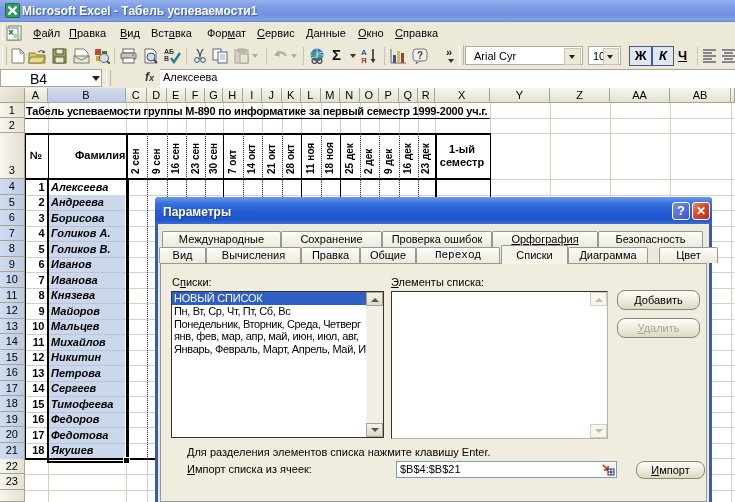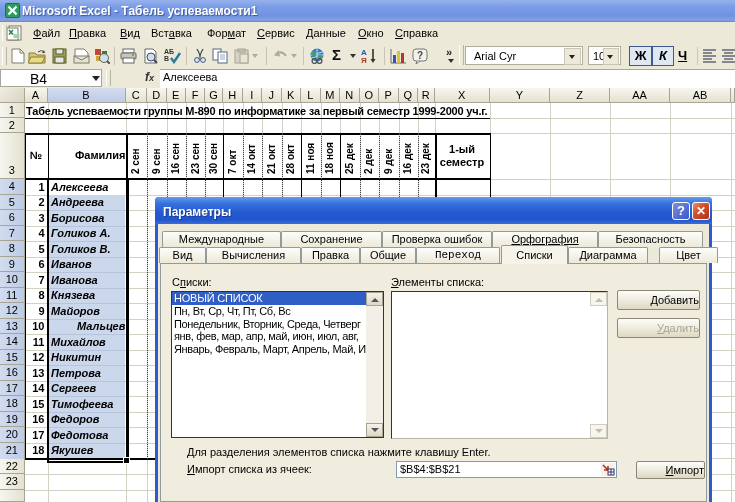--- a/index.html
+++ b/index.html
@@ -12,21 +12,21 @@
 .gut{position:absolute;background:linear-gradient(90deg,#f7f6ef,#e4e1cf);border-right:1px solid #a8a594;border-bottom:1px solid #a8a594;color:#000;font-size:11px;text-align:center;box-sizing:border-box;}
 .guth{background:linear-gradient(90deg,#d2dcef,#bccbe6);}
 .nm{position:absolute;font-size:11px;font-weight:bold;font-style:italic;color:#000;white-space:nowrap;}
 .num{position:absolute;font-size:11px;font-weight:bold;color:#000;text-align:right;}
 .rot{position:absolute;font-size:10px;font-weight:bold;color:#000;white-space:nowrap;transform:rotate(-90deg);transform-origin:center;text-align:center;}
 .mi{position:absolute;top:0;font-size:11px;color:#000;white-space:nowrap;}
 .tbtn{position:absolute;box-sizing:border-box;}
 .sep{position:absolute;width:1px;background:#c8c5b2;}
 u{text-decoration-thickness:1px;text-underline-offset:1px;}
 .tab{position:absolute;box-sizing:border-box;border:1px solid #919b9c;border-bottom:none;border-radius:2px 2px 0 0;background:linear-gradient(180deg,#fdfdfb,#ece9d8);font-size:11px;text-align:center;color:#000;}
-.btn{position:absolute;box-sizing:border-box;border:1px solid #8a8777;border-radius:2px;background:linear-gradient(180deg,#fdfdf9,#ece8d8 60%,#dcd8c4);font-size:11px;text-align:right;color:#000;}
+.btn{position:absolute;box-sizing:border-box;border:1px solid #8a8777;border-radius:8px;background:linear-gradient(180deg,#fdfdf9,#ece8d8 60%,#dcd8c4);font-size:11px;text-align:center;color:#000;}
 </style></head><body>
 <div id="app">
 
 <div style="position:absolute;left:0;top:0;width:735px;height:22px;background:linear-gradient(180deg,#97b2ec 0%,#7b9ce6 30%,#7192e0 70%,#84a0e4 92%,#6282c8 100%);">
 <svg style="position:absolute;left:5px;top:3px" width="15" height="15">
         <rect x="0" y="0" width="15" height="15" rx="2" fill="#1a7343"></rect>
         <rect x="1" y="1" width="13" height="13" rx="1" fill="#2e9c5c"></rect>
         <path d="M3.5 3.5 L7 7.5 L3.5 11.5 M11.5 3.5 L8 7.5 L11.5 11.5 M3.5 3.5 L11.5 11.5 M11.5 3.5 L3.5 11.5" stroke="#fff" stroke-width="2" fill="none"></path>
       </svg>
 <div style="position:absolute;left:22px;top:4px;font-size:12px;font-weight:bold;color:#fff;text-shadow:1px 1px 1px #3a57a0;">Microsoft Excel - Табель успеваемости1</div>
@@ -353,21 +353,21 @@
 <div class="nm" style="left:51px;top:154.5px;">Голиков В.</div>
 <div class="num" style="left:24.5px;top:170px;width:20px;">6</div>
 <div class="nm" style="left:51px;top:170px;">Иванов</div>
 <div class="num" style="left:24.5px;top:185.5px;width:20px;">7</div>
 <div class="nm" style="left:51px;top:185.5px;">Иванова</div>
 <div class="num" style="left:24.5px;top:201px;width:20px;">8</div>
 <div class="nm" style="left:51px;top:201px;">Князева</div>
 <div class="num" style="left:24.5px;top:216.5px;width:20px;">9</div>
 <div class="nm" style="left:51px;top:216.5px;">Майоров</div>
 <div class="num" style="left:24.5px;top:232px;width:20px;">10</div>
-<div class="nm" style="left:51px;top:232px;margin-left:26px;">Мальцев</div>
+<div class="nm" style="left:51px;top:232px;">Мальцев</div>
 <div class="num" style="left:24.5px;top:247.5px;width:20px;">11</div>
 <div class="nm" style="left:51px;top:247.5px;">Михайлов</div>
 <div class="num" style="left:24.5px;top:263px;width:20px;">12</div>
 <div class="nm" style="left:51px;top:263px;">Никитин</div>
 <div class="num" style="left:24.5px;top:278.5px;width:20px;">13</div>
 <div class="nm" style="left:51px;top:278.5px;">Петрова</div>
 <div class="num" style="left:24.5px;top:294px;width:20px;">14</div>
 <div class="nm" style="left:51px;top:294px;">Сергеев</div>
 <div class="num" style="left:24.5px;top:309.5px;width:20px;">15</div>
 <div class="nm" style="left:51px;top:309.5px;">Тимофеева</div>

